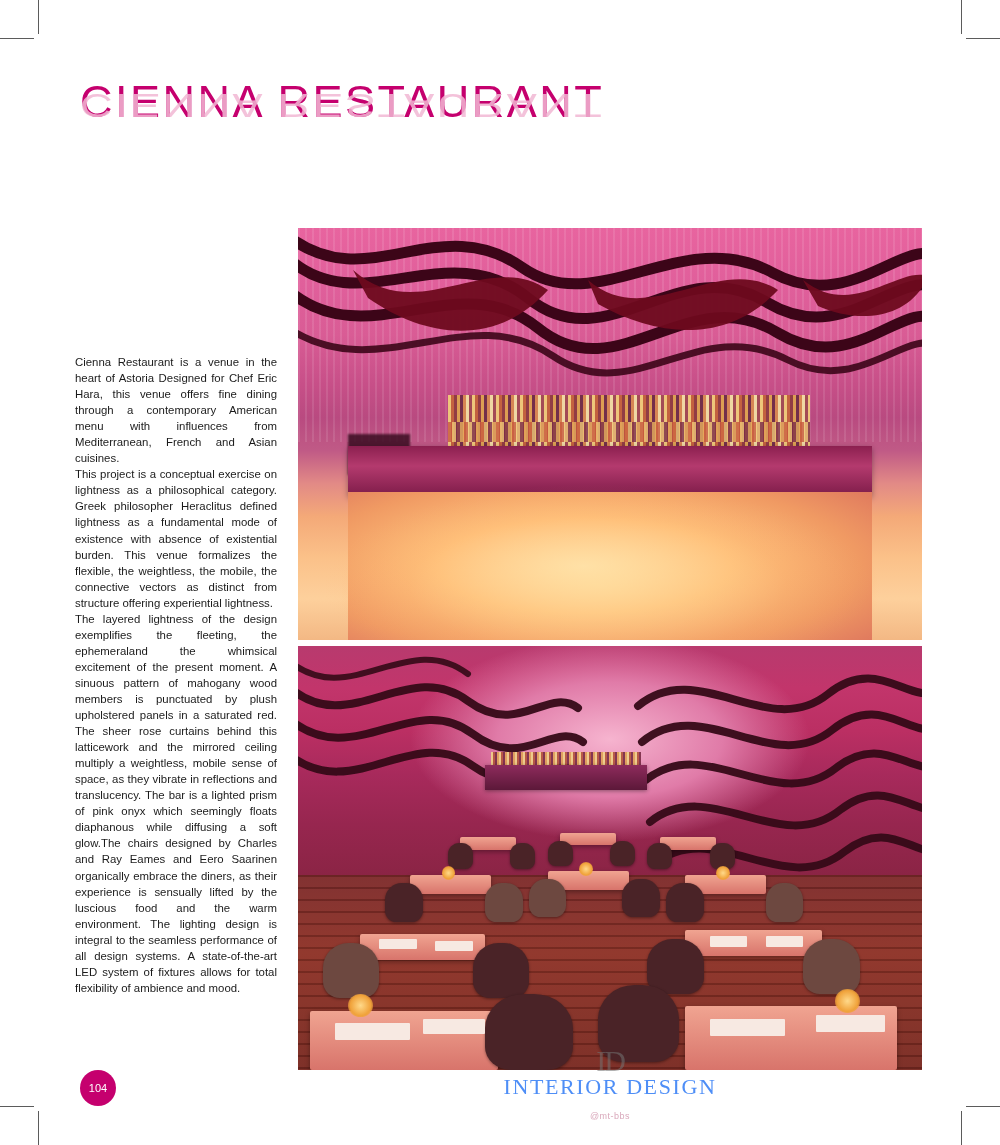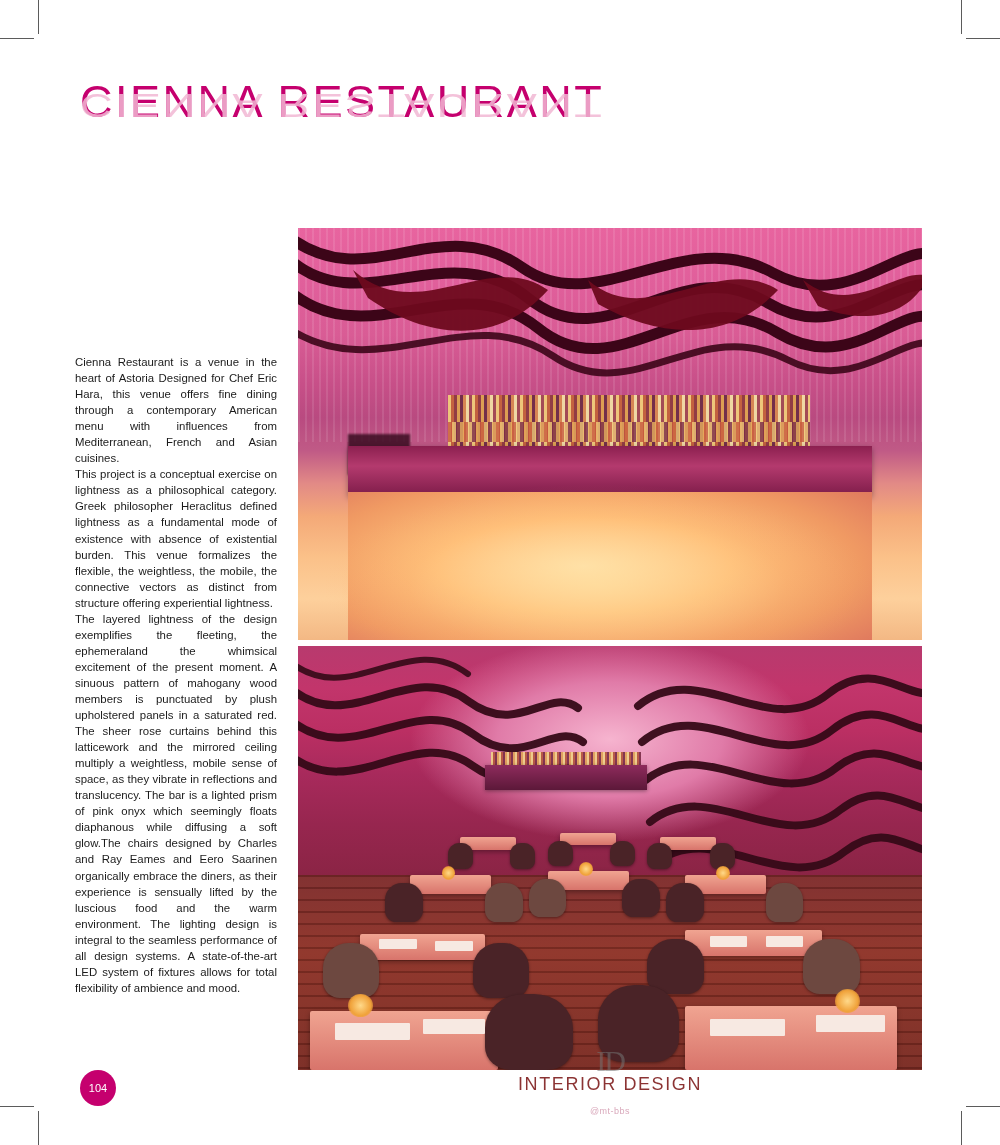--- a/index.html
+++ b/index.html
@@ -306,24 +306,24 @@
   }
   .wm-logo {
     font-family: "Liberation Serif", serif;
     font-size: 30px;
     color: #737373;
     opacity: 0.55;
     letter-spacing: -2px;
     line-height: 26px;
   }
   .wm-text {
-    font-family: Liberation Sans, sans-serif;
-    font-size: 18px;
+    font-family: Liberation Serif, serif;
+    font-size: 22px;
     letter-spacing: 1.6px;
-    color: #7f1d1d;
+    color: #3b82f6;
     opacity: 0.9;
   }
   .wm-sub {
     font-family: "Liberation Sans", sans-serif;
     font-size: 9px;
     color: #d9a8bb;
     letter-spacing: 0.5px;
     margin-top: 11px;
   }
 

